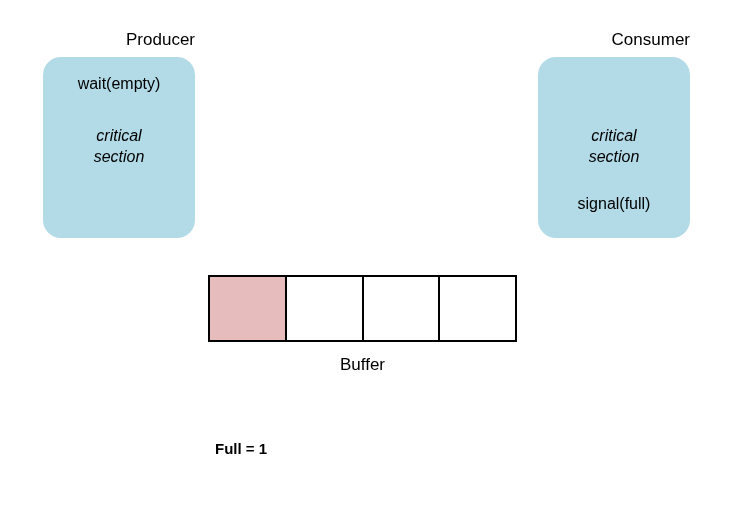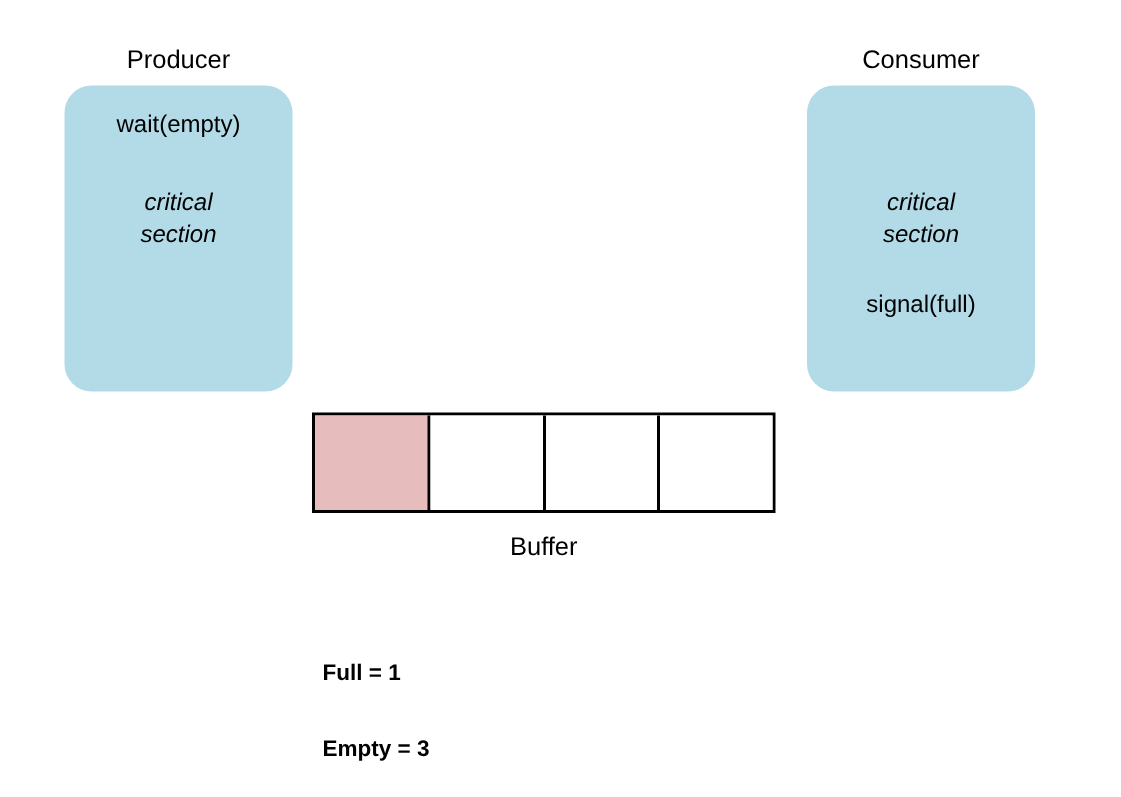--- a/index.html
+++ b/index.html
@@ -22,32 +22,32 @@
 
   
   .process {
     position: absolute;
   }
   .process-title {
     position: absolute;
     top: 0;
     left: 0;
     width: 152px;
-    text-align: center;
+    text-align: right;
     font-size: 17px;
     line-height: 22px;
     color: #000000;
     white-space: nowrap;
   }
   .process-box {
     position: absolute;
     top: 28px;
     left: 0;
     width: 152px;
-    height: 204px;
+    height: 181px;
     background: #b3dbe7;
     border-radius: 18px;
     box-sizing: border-box;
   }
   .step {
     position: absolute;
     left: 0;
     width: 152px;
     text-align: center;
     font-size: 16px;
@@ -141,15 +141,14 @@
     <div id="buffer">
       <div class="buffer-cell filled"></div>
       <div class="buffer-cell"></div>
       <div class="buffer-cell"></div>
       <div class="buffer-cell"></div>
     </div>
     <div id="buffer-label">Buffer</div>
   </div>
 
   <div class="counter" id="counter-full">Full = 1</div>
-  <div class="counter" id="counter-empty">Empty = 3</div>
 
 </div>
 
 </body></html>

